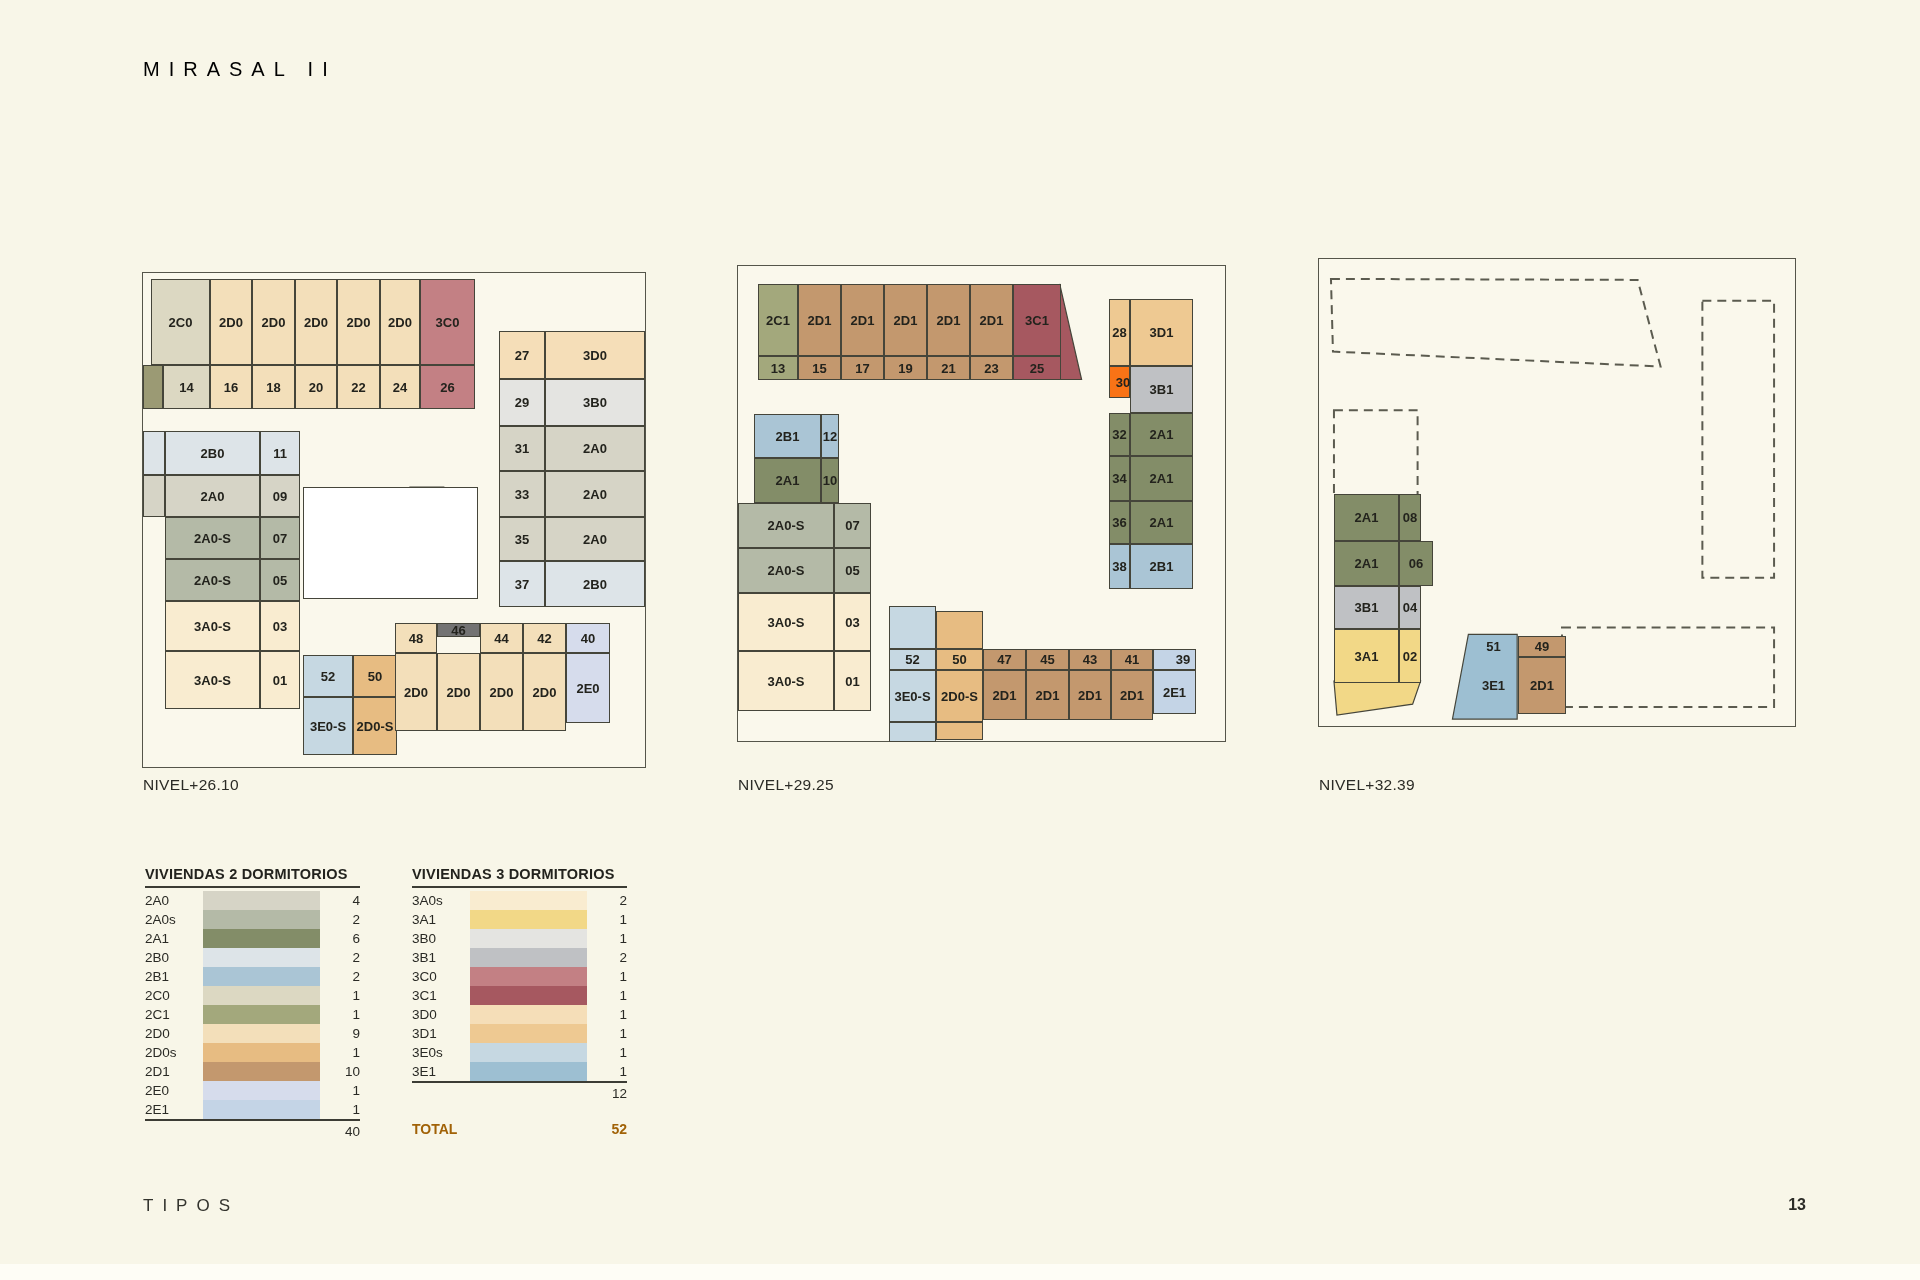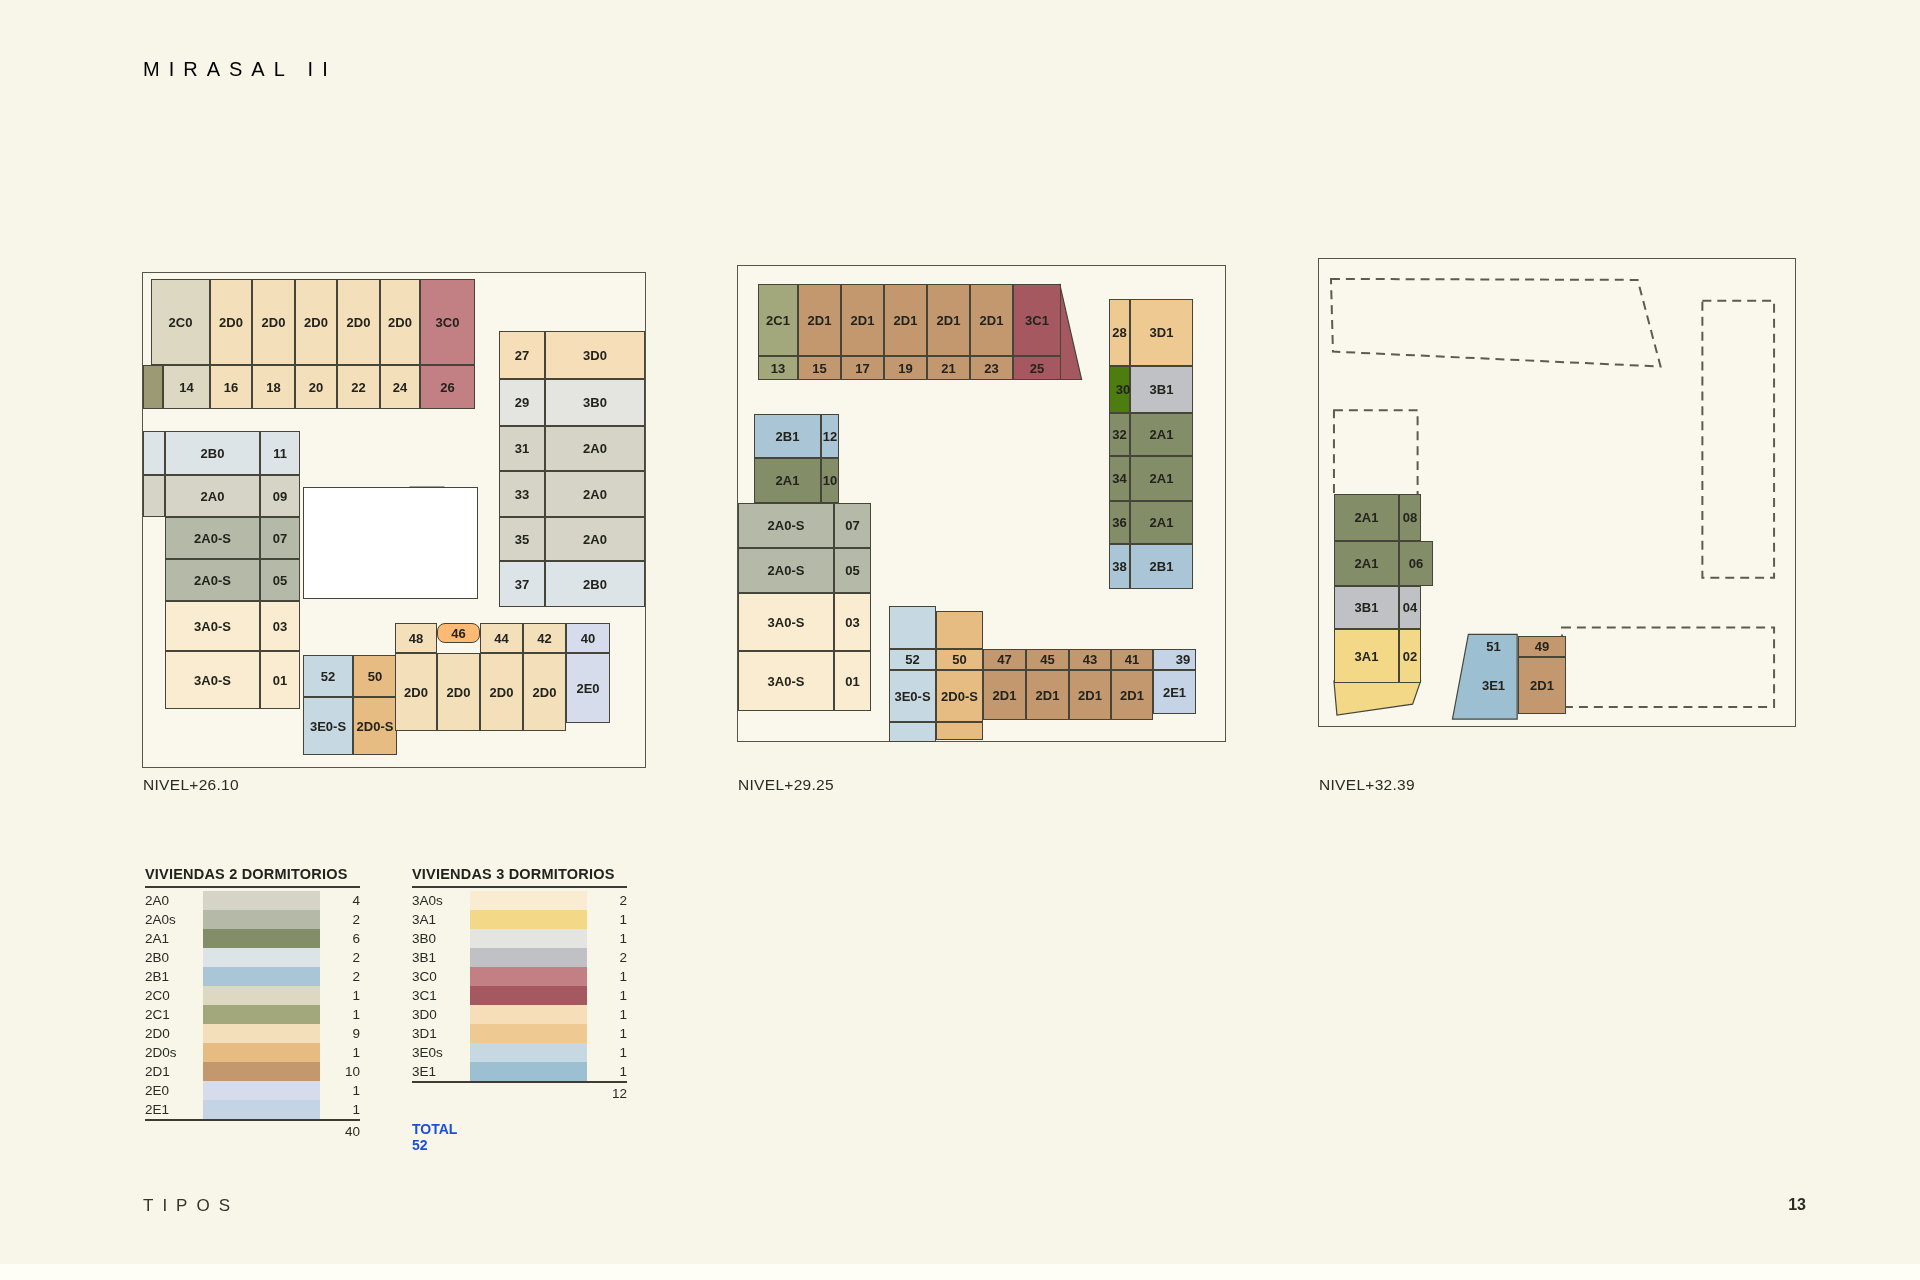--- a/index.html
+++ b/index.html
@@ -17,21 +17,21 @@
   .legend{position:absolute;}
   .ltitle{font-size:14.5px;font-weight:700;color:#23231e;letter-spacing:.2px;
           border-bottom:2px solid #3c3c34;padding-bottom:4px;margin-bottom:3px;}
   .lrow{display:flex;align-items:stretch;height:19px;font-size:13.5px;color:#2a2a25;}
   .lcode{width:58px;display:flex;align-items:center;}
   .lswatch{flex:1;}
   .lcount{width:40px;display:flex;align-items:center;justify-content:flex-end;}
   .lsub{border-top:2px solid #3c3c34;height:20px;display:flex;justify-content:flex-end;
         align-items:center;font-size:13.5px;color:#2a2a25;}
   .ltotal{display:flex;justify-content:space-between;margin-top:18px;
-          font-size:14px;font-weight:700;color:#1d4ed8;flex-direction:column;}
+          font-size:14px;font-weight:700;color:#a16207;}
   #tipos{position:absolute;left:143px;top:1196px;font-size:17px;letter-spacing:9px;color:#33332d;}
   #pagenum{position:absolute;left:1746px;top:1196px;width:60px;text-align:right;
            font-size:16px;font-weight:700;color:#2c2c27;}
   #bottom-strip{position:absolute;left:0;right:0;bottom:0;height:16px;background:#fefdf6;}
 </style>
 </head>
 <body>
 
 <div id="page">
   <div id="title">MIRASAL II</div>
@@ -79,21 +79,21 @@
       <div class="cell" style="left: 22px; top: 244px; width: 95px; height: 42px; background: rgb(180, 186, 167);">2A0-S</div>
       <div class="cell" style="left: 117px; top: 244px; width: 40px; height: 42px; background: rgb(180, 186, 167);">07</div>
       <div class="cell" style="left: 22px; top: 286px; width: 95px; height: 42px; background: rgb(180, 186, 167);">2A0-S</div>
       <div class="cell" style="left: 117px; top: 286px; width: 40px; height: 42px; background: rgb(180, 186, 167);">05</div>
       <div class="cell" style="left: 22px; top: 328px; width: 95px; height: 50px; background: rgb(249, 236, 208);">3A0-S</div>
       <div class="cell" style="left: 117px; top: 328px; width: 40px; height: 50px; background: rgb(249, 236, 208);">03</div>
       <div class="cell" style="left: 22px; top: 378px; width: 95px; height: 58px; background: rgb(249, 236, 208);">3A0-S</div>
       <div class="cell" style="left: 117px; top: 378px; width: 40px; height: 58px; background: rgb(249, 236, 208);">01</div>
       <div class="cell" style="left: 160px; top: 214px; width: 175px; height: 112px; background: rgb(255, 255, 255);"></div>
       <div class="cell" style="left: 252px; top: 350px; width: 42px; height: 30px; background: rgb(243, 223, 186);">48</div>
-      <div class="cell" style="left: 294px; top: 350px; width: 43px; height: 20px; background: #fdba74; border-radius: 8px;">46</div>
+      <div class="cell" style="left: 294px; top: 350px; width: 43px; height: 14px; background: #737373;">46</div>
       <div class="cell" style="left: 337px; top: 350px; width: 43px; height: 30px; background: rgb(243, 223, 186);">44</div>
       <div class="cell" style="left: 380px; top: 350px; width: 43px; height: 30px; background: rgb(243, 223, 186);">42</div>
       <div class="cell" style="left: 423px; top: 350px; width: 44px; height: 30px; background: rgb(214, 220, 236);">40</div>
       <div class="cell" style="left: 160px; top: 382px; width: 50px; height: 42px; background: rgb(198, 216, 226);">52</div>
       <div class="cell" style="left: 210px; top: 382px; width: 44px; height: 42px; background: rgb(231, 188, 130);">50</div>
       <div class="cell" style="left: 160px; top: 424px; width: 50px; height: 58px; background: rgb(198, 216, 226);">3E0-S</div>
       <div class="cell" style="left: 210px; top: 424px; width: 44px; height: 58px; background: rgb(231, 188, 130);">2D0-S</div>
       <div class="cell" style="left: 252px; top: 380px; width: 42px; height: 78px; background: rgb(243, 223, 186);">2D0</div>
       <div class="cell" style="left: 294px; top: 380px; width: 43px; height: 78px; background: rgb(243, 223, 186);">2D0</div>
       <div class="cell" style="left: 337px; top: 380px; width: 43px; height: 78px; background: rgb(243, 223, 186);">2D0</div>
@@ -114,21 +114,21 @@
       <div class="cell" style="left: 275px; top: 18px; width: 48px; height: 72px; background: rgb(166, 88, 96);">3C1</div>
       <div class="cell" style="left: 20px; top: 90px; width: 40px; height: 24px; background: rgb(163, 168, 124);">13</div>
       <div class="cell" style="left: 60px; top: 90px; width: 43px; height: 24px; background: rgb(195, 152, 110);">15</div>
       <div class="cell" style="left: 103px; top: 90px; width: 43px; height: 24px; background: rgb(195, 152, 110);">17</div>
       <div class="cell" style="left: 146px; top: 90px; width: 43px; height: 24px; background: rgb(195, 152, 110);">19</div>
       <div class="cell" style="left: 189px; top: 90px; width: 43px; height: 24px; background: rgb(195, 152, 110);">21</div>
       <div class="cell" style="left: 232px; top: 90px; width: 43px; height: 24px; background: rgb(195, 152, 110);">23</div>
       <div class="cell" style="left: 275px; top: 90px; width: 48px; height: 24px; background: rgb(166, 88, 96);">25</div>
       <div class="cell" style="left: 371px; top: 33px; width: 21px; height: 67px; background: rgb(238, 201, 146);">28</div>
       <div class="cell" style="left: 392px; top: 33px; width: 63px; height: 67px; background: rgb(238, 201, 146);">3D1</div>
-      <div class="cell" style="left: 371px; top: 100px; width: 21px; height: 47px; background: #4d7c0f; padding-left: 7px;">30</div>
+      <div class="cell" style="left: 371px; top: 100px; width: 21px; height: 32px; background: #f97316; padding-left: 7px;">30</div>
       <div class="cell" style="left: 392px; top: 100px; width: 63px; height: 47px; background: rgb(191, 193, 196);">3B1</div>
       <div class="cell" style="left: 371px; top: 147px; width: 21px; height: 43px; background: rgb(131, 141, 104);">32</div>
       <div class="cell" style="left: 392px; top: 147px; width: 63px; height: 43px; background: rgb(131, 141, 104);">2A1</div>
       <div class="cell" style="left: 371px; top: 190px; width: 21px; height: 45px; background: rgb(131, 141, 104);">34</div>
       <div class="cell" style="left: 392px; top: 190px; width: 63px; height: 45px; background: rgb(131, 141, 104);">2A1</div>
       <div class="cell" style="left: 371px; top: 235px; width: 21px; height: 43px; background: rgb(131, 141, 104);">36</div>
       <div class="cell" style="left: 392px; top: 235px; width: 63px; height: 43px; background: rgb(131, 141, 104);">2A1</div>
       <div class="cell" style="left: 371px; top: 278px; width: 21px; height: 45px; background: rgb(170, 197, 213);">38</div>
       <div class="cell" style="left: 392px; top: 278px; width: 63px; height: 45px; background: rgb(170, 197, 213);">2B1</div>
       <div class="cell" style="left: 16px; top: 148px; width: 67px; height: 44px; background: rgb(170, 197, 213);">2B1</div>

